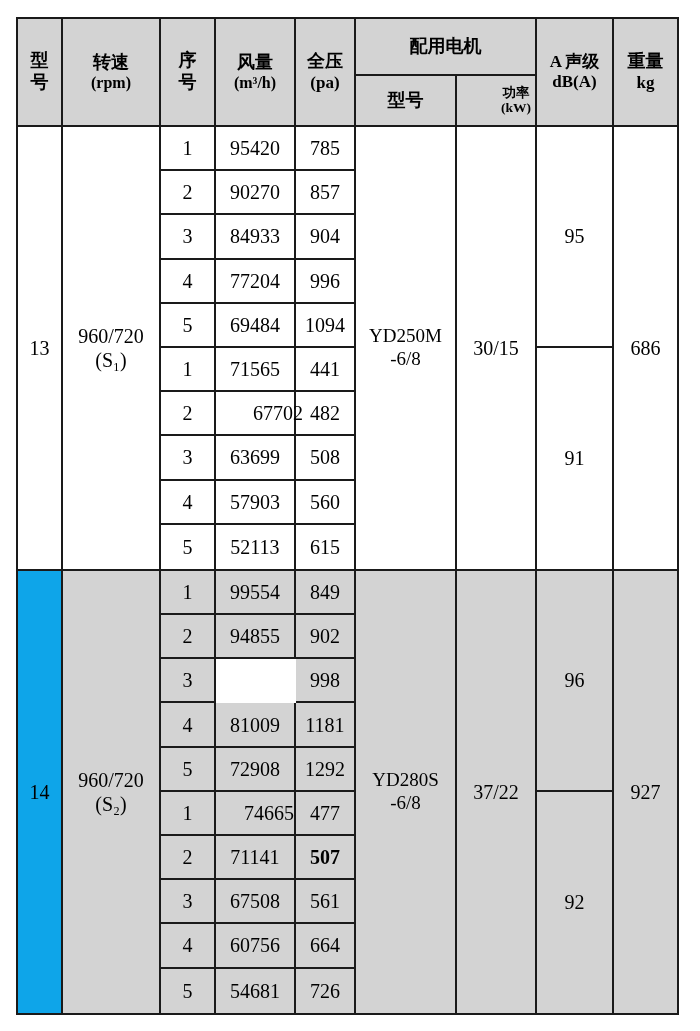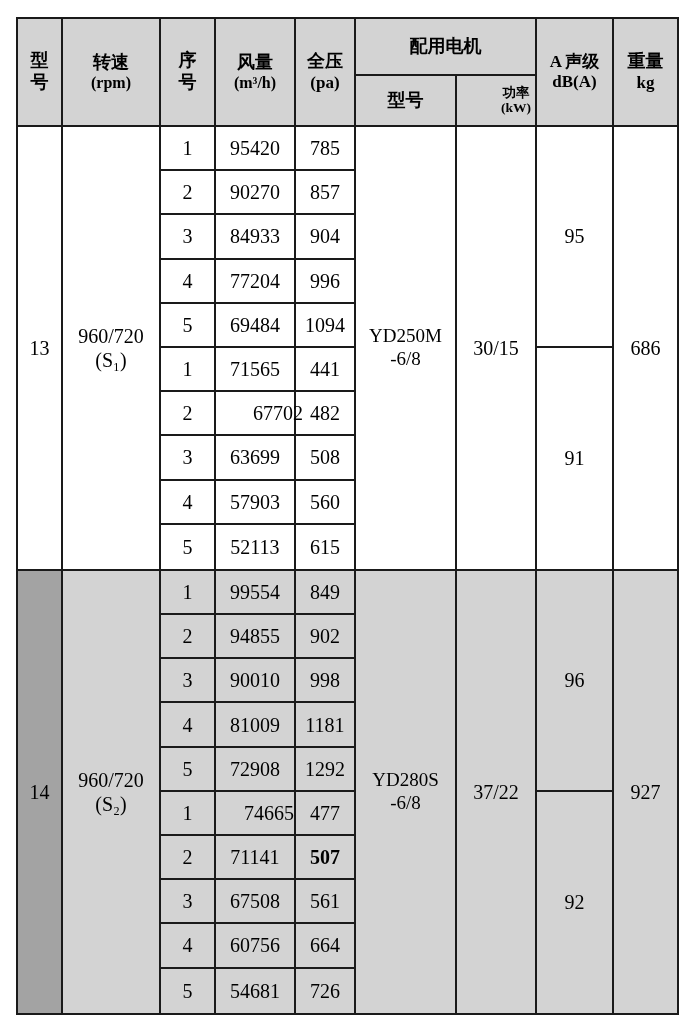--- a/index.html
+++ b/index.html
@@ -40,21 +40,21 @@
     border-right:2px solid var(--bd);
     box-sizing:border-box;
     text-align:center;
     line-height:1.2;
   }
   .last-col{border-right:none;}
   .bb{border-bottom:2px solid var(--bd);}
   .bb-thin{border-bottom:2px solid var(--bd);}
   .hd .c{background:var(--gray);font-weight:bold;}
   .s2 .c{background:var(--gray);}
-  .s2 .model-cell{background:#a3a3a3;}
+  .s2 .model-cell{background:#0ea5e9;}
   .zh{font-size:18px;}
   .unit{font-size:16px;}
   .unit2{font-size:17px;}
   .small{font-size:13.5px;line-height:1.1;padding-left:40px;}
   .num{font-size:20px;}
   .data{font-size:20px;}
   .mdl{font-size:19px;line-height:1.2;}
 </style>
 </head>
 <body>
@@ -157,21 +157,20 @@
       <span>(S₂)</span>
     </div>
 
     <div class="c data bb-thin" style="grid-column:3;grid-row:1;">1</div>
     <div class="c data bb-thin" style="grid-column:4;grid-row:1;">99554</div>
     <div class="c data bb-thin" style="grid-column:5;grid-row:1;">849</div>
     <div class="c data bb-thin" style="grid-column:3;grid-row:2;">2</div>
     <div class="c data bb-thin" style="grid-column:4;grid-row:2;">94855</div>
     <div class="c data bb-thin" style="grid-column:5;grid-row:2;">902</div>
     <div class="c data bb-thin" style="grid-column:3;grid-row:3;">3</div>
-    <div class="c data bb-thin" style="grid-column:4;grid-row:3;">90010</div>
     <div class="c data bb-thin" style="grid-column:5;grid-row:3;">998</div>
     <div class="c data bb-thin" style="grid-column:3;grid-row:4;">4</div>
     <div class="c data bb-thin" style="grid-column:4;grid-row:4;">81009</div>
     <div class="c data bb-thin" style="grid-column:5;grid-row:4;">1181</div>
     <div class="c data bb-thin" style="grid-column:3;grid-row:5;">5</div>
     <div class="c data bb-thin" style="grid-column:4;grid-row:5;">72908</div>
     <div class="c data bb-thin" style="grid-column:5;grid-row:5;">1292</div>
     <div class="c data bb-thin" style="grid-column:3;grid-row:6;">1</div>
     <div class="c data bb-thin" style="grid-column:4;grid-row:6;padding-left:28px;">74665</div>
     <div class="c data bb-thin" style="grid-column:5;grid-row:6;">477</div>

